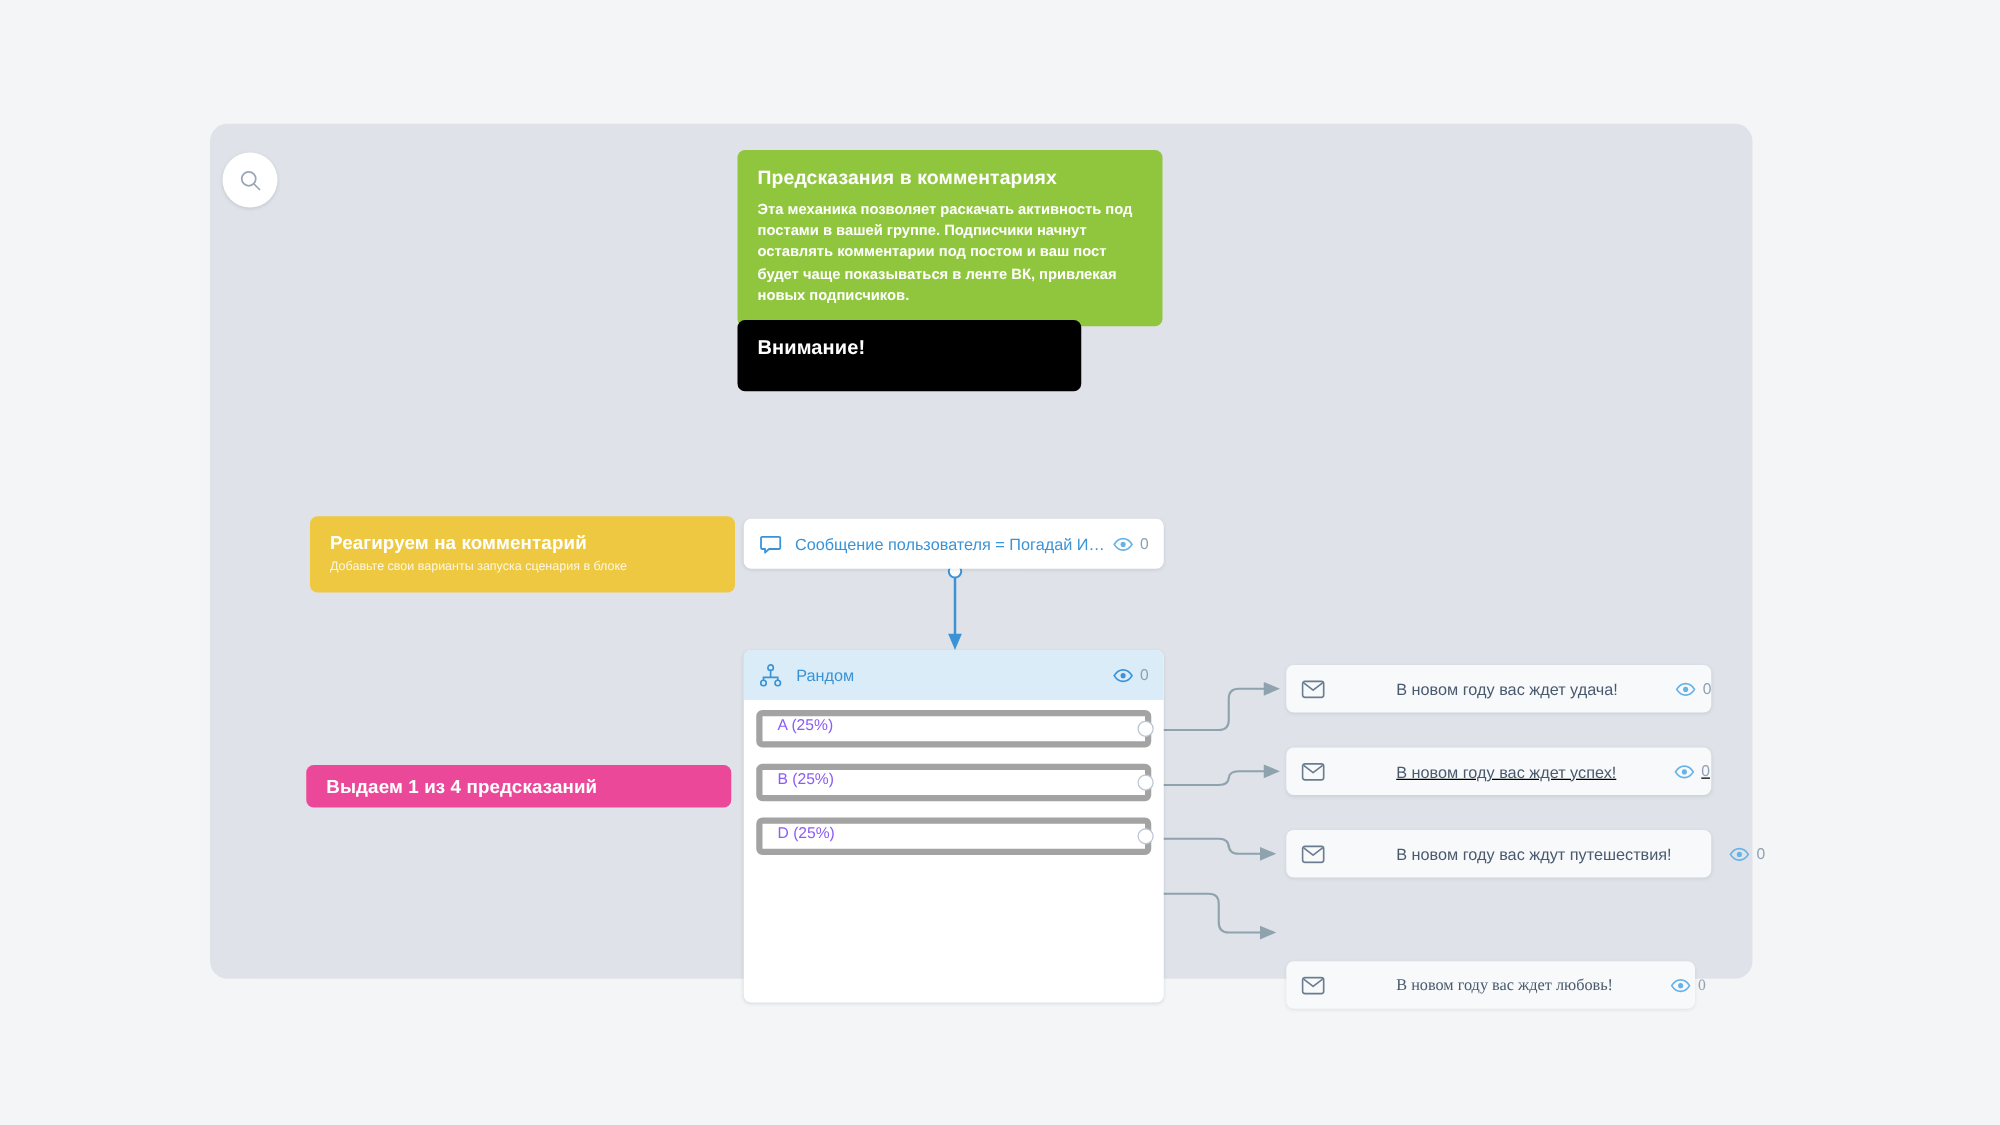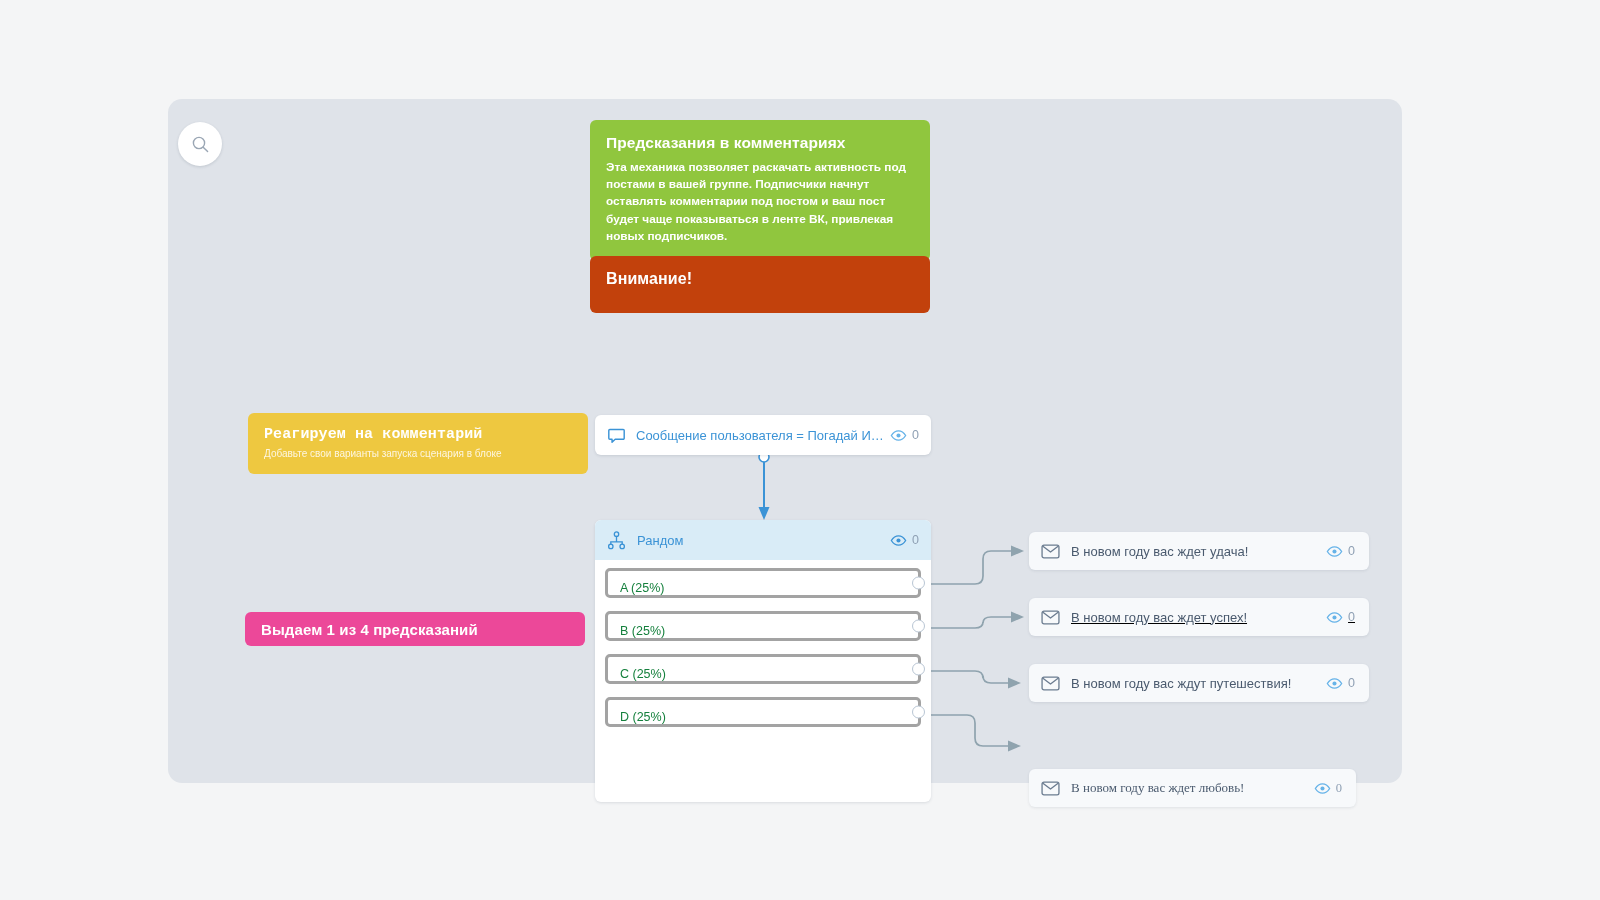--- a/index.html
+++ b/index.html
@@ -44,28 +44,28 @@
   .note .note-title {
     font-size: 15.5px; font-weight: bold; letter-spacing: .1px;
     margin-bottom: 7px;
   }
   .note .note-body {
     font-size: 11.8px; font-weight: bold; line-height: 1.46;
   }
   .note .note-body p + p { margin-top: 11px; }
 
   .note-green  { left: 590px; top: 120px; width: 340px; background: #90c63e; }
-  .note-blue   { left: 590px; top: 256px; width: 340px; background: #c2410c; }
+  .note-blue   { left: 590px; top: 256px; width: 275px; background: #000000; }
   .note-blue .note-title { margin-bottom: 9px; font-size: 16px; }
 
   .note-yellow {
     left: 248px; top: 413px; width: 340px; background: #eec840;
     padding: 13px 16px 15px 16px;
   }
-  .note-yellow .note-title { font-size: 15px; margin-bottom: 5px; font-family: Liberation Mono, monospace; }
+  .note-yellow .note-title { font-size: 15px; margin-bottom: 5px; }
   .note-yellow .note-sub { font-size: 10px; color: #fdf6e0; }
 
   .note-yellow2 {
     left: 245px; top: 612px; width: 340px; height: 34px;
     background: #ec4899; display: flex; align-items: center;
     padding: 0 16px;
   }
   .note-yellow2 .note-title { font-size: 15px; margin: 0; }
 
   
@@ -98,42 +98,43 @@
     height: 40px; background: #d9ecf7;
     display: flex; align-items: center; padding: 0 12px;
   }
   .random-head .r-label {
     font-size: 13px; color: #3b93d6; margin-left: 11px; flex: 1;
   }
   .random-body { padding: 8px 10px 10px 10px; }
   .random-opt {
     position: relative;
     height: 30px; margin-bottom: 13px;
-    border: 3px solid #a3a3a3; border-radius: 5px;
-    display: flex; align-items: flex-end;
+    border: 5px solid #a3a3a3; border-radius: 5px;
+    display: flex; align-items: flex-start;
     padding: 0 12px;
-    font-size: 12.5px; color: #15803d;
+    font-size: 12.5px; color: #8b5cf6;
     background: #fff;
   }
   .random-opt:last-child { margin-bottom: 0; }
   .random-opt .port {
     position: absolute; right: -7px; top: 50%;
     transform: translateY(-50%);
     width: 13px; height: 13px; border-radius: 50%;
     background: #fff; border: 1.5px solid #b9c6d4;
   }
 
   
   .msg-card {
     position: absolute;
     height: 38px; background: #f7f9fb;
     border-radius: 6px;
     box-shadow: 0 1px 3px rgba(40,55,75,.10);
     display: flex; align-items: center;
     padding: 0 14px 0 12px;
+    gap: 46px;
   }
   .msg-card .m-label {
     font-size: 13px; color: #4a5a6e; margin-left: 11px; flex: 1;
     white-space: nowrap;
   }
 
   
   .wires { position: absolute; left: 0; top: 0; width: 1600px; height: 900px; pointer-events: none; }
 
   .ico { display: block; }
@@ -235,24 +236,20 @@
     <div class="random-body">
       <div class="random-opt">
         <span>A (25%)</span>
         <span class="port"></span>
       </div>
       <div class="random-opt">
         <span>B (25%)</span>
         <span class="port"></span>
       </div>
       <div class="random-opt">
-        <span>C (25%)</span>
-        <span class="port"></span>
-      </div>
-      <div class="random-opt">
         <span>D (25%)</span>
         <span class="port"></span>
       </div>
     </div>
   </div>
 
   <div class="msg-card" style="left:1029px; top:532px; width:340px;">
     <span>
       <svg class="ico" width="19" height="15" viewBox="0 0 20 16" fill="none">
         <rect x="1" y="1.2" width="18" height="13.6" rx="2" stroke="#6b7c90" stroke-width="1.4"></rect>

